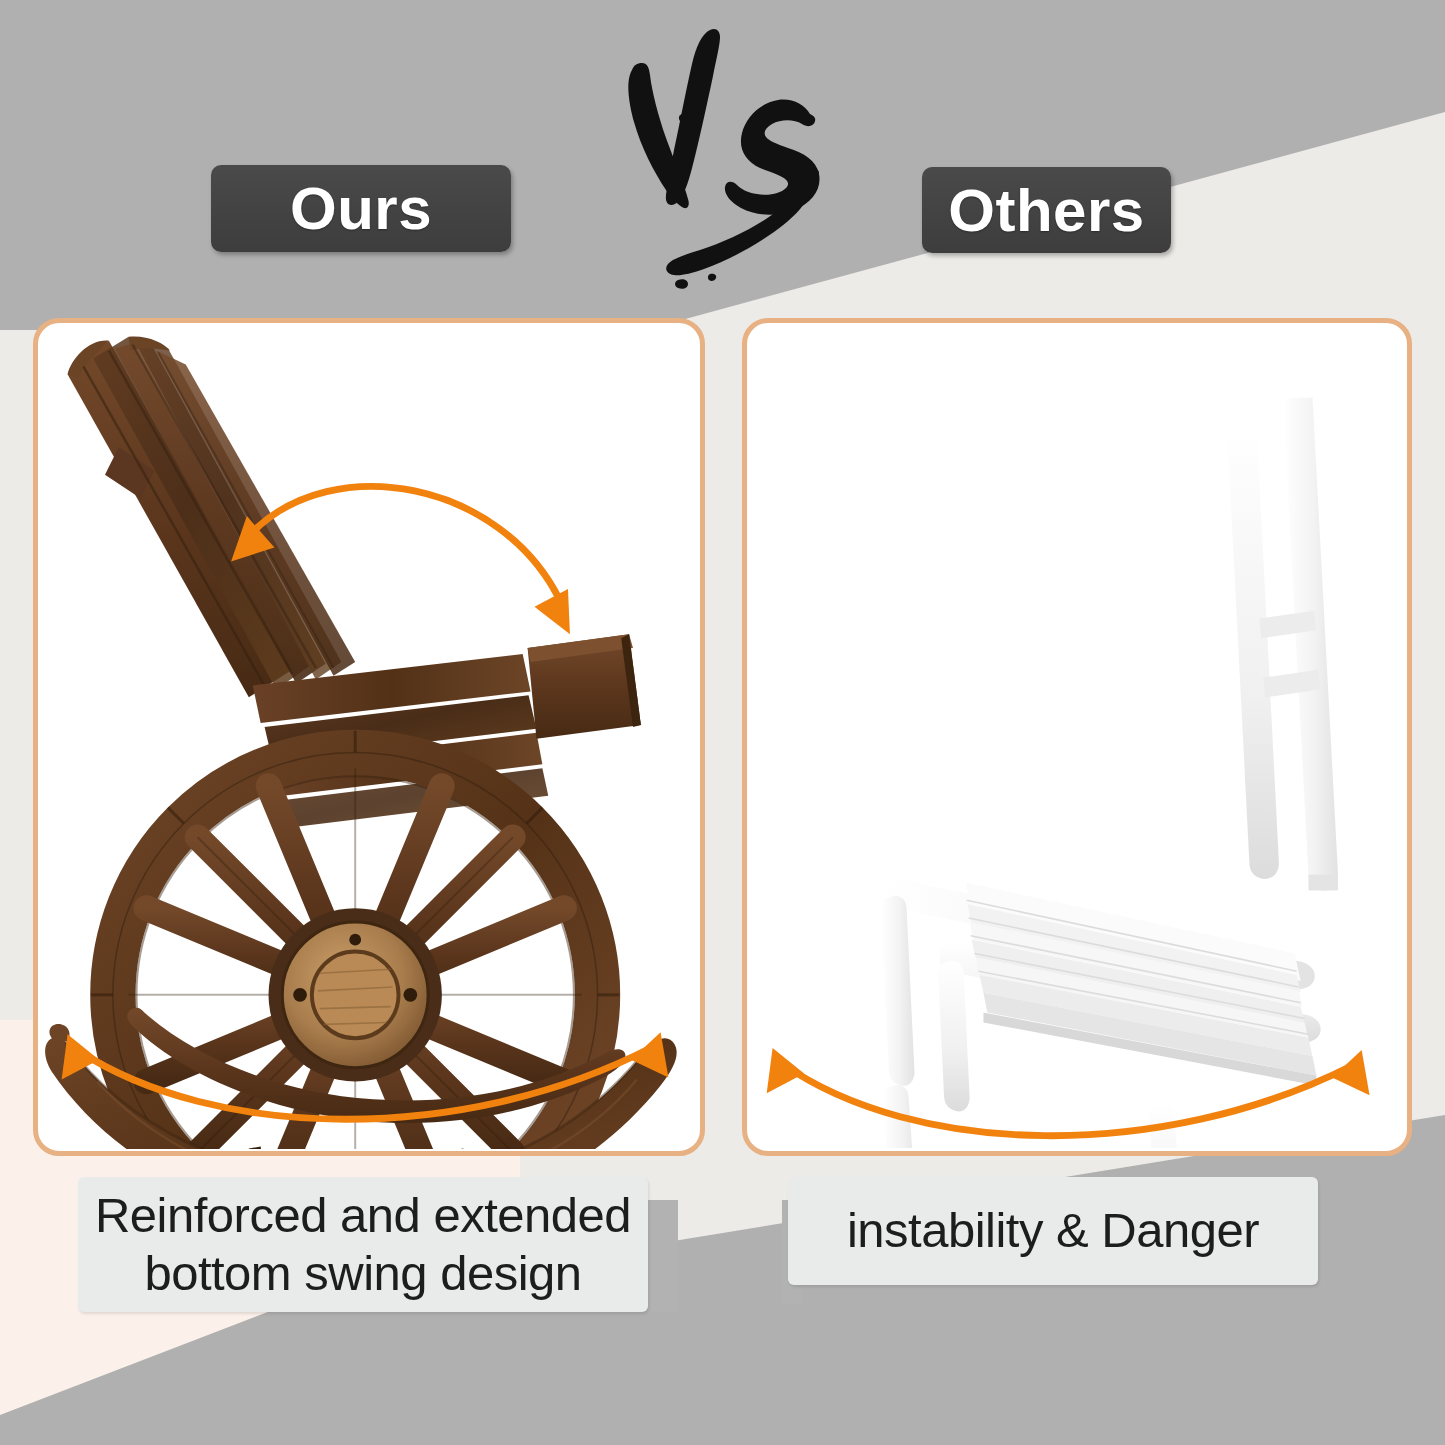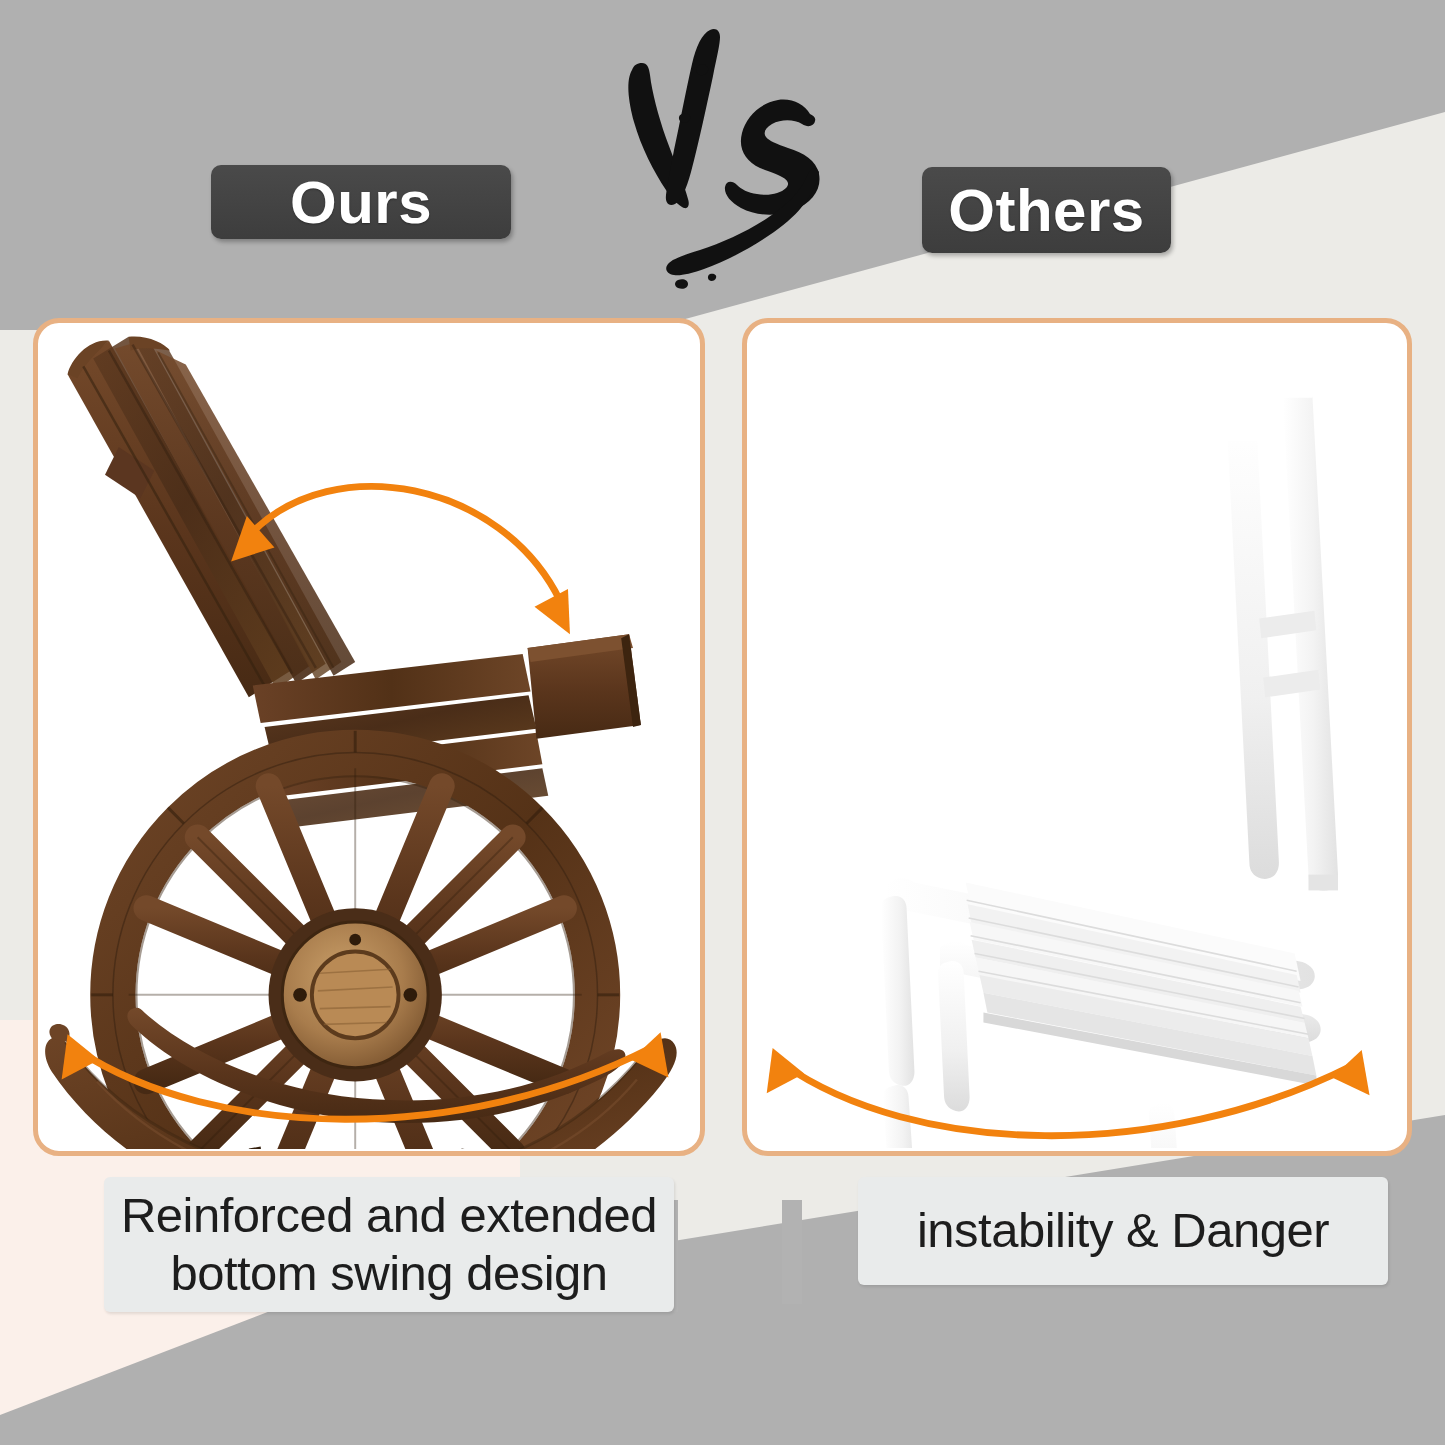--- a/index.html
+++ b/index.html
@@ -41,21 +41,21 @@
   
   .badge{
     position:absolute;z-index:6;
     background:linear-gradient(180deg,#4a4a4a 0%,#3d3d3d 100%);
     border-radius:10px;
     box-shadow:2px 3px 4px rgba(0,0,0,.28);
     display:flex;align-items:center;justify-content:center;
     color:#fff;font-weight:bold;letter-spacing:.5px;
     text-shadow:0 1px 2px rgba(0,0,0,.35);
   }
-  #badge-ours{left:211px;top:165px;width:300px;height:74px;font-size:60px;}
+  #badge-ours{left:211px;top:165px;width:300px;height:87px;font-size:60px;}
   #badge-others{left:922px;top:167px;width:249px;height:86px;font-size:60px;}
 
   
   #vs-mark{position:absolute;left:614px;top:22px;width:230px;height:270px;z-index:7;}
 
   
   .card{
     position:absolute;top:318px;height:838px;z-index:3;
     background:#ffffff;
     border:5px solid #e8b183;
@@ -73,24 +73,24 @@
     position:absolute;z-index:5;
     background:#e9ebeb;
     border-radius:6px;
     box-shadow:1px 2px 3px rgba(0,0,0,.10);
     display:flex;align-items:center;justify-content:center;
     text-align:center;
     color:#1d1d1d;
     font-family:"Liberation Sans", sans-serif;
     font-size:49px;line-height:1.18;
     letter-spacing:-.5px;
-    padding:0 14px;box-sizing:border-box;margin-left:26px;
+    padding:0 14px;box-sizing:border-box;
   }
   #caption-ours{left:78px;top:1177px;width:570px;height:135px;}
-  #caption-others{left:832px;top:1177px;width:530px;height:108px;}
+  #caption-others{left:788px;top:1177px;width:530px;height:108px;}
 
   
   .cap-shadow{
     position:absolute;z-index:4;background:#b2b2b2;
   }
   #cap-shadow-l{left:648px;top:1200px;width:30px;height:112px;}
   #cap-shadow-r{left:782px;top:1200px;width:20px;height:104px;}
 </style>
 </head>
 <body>

